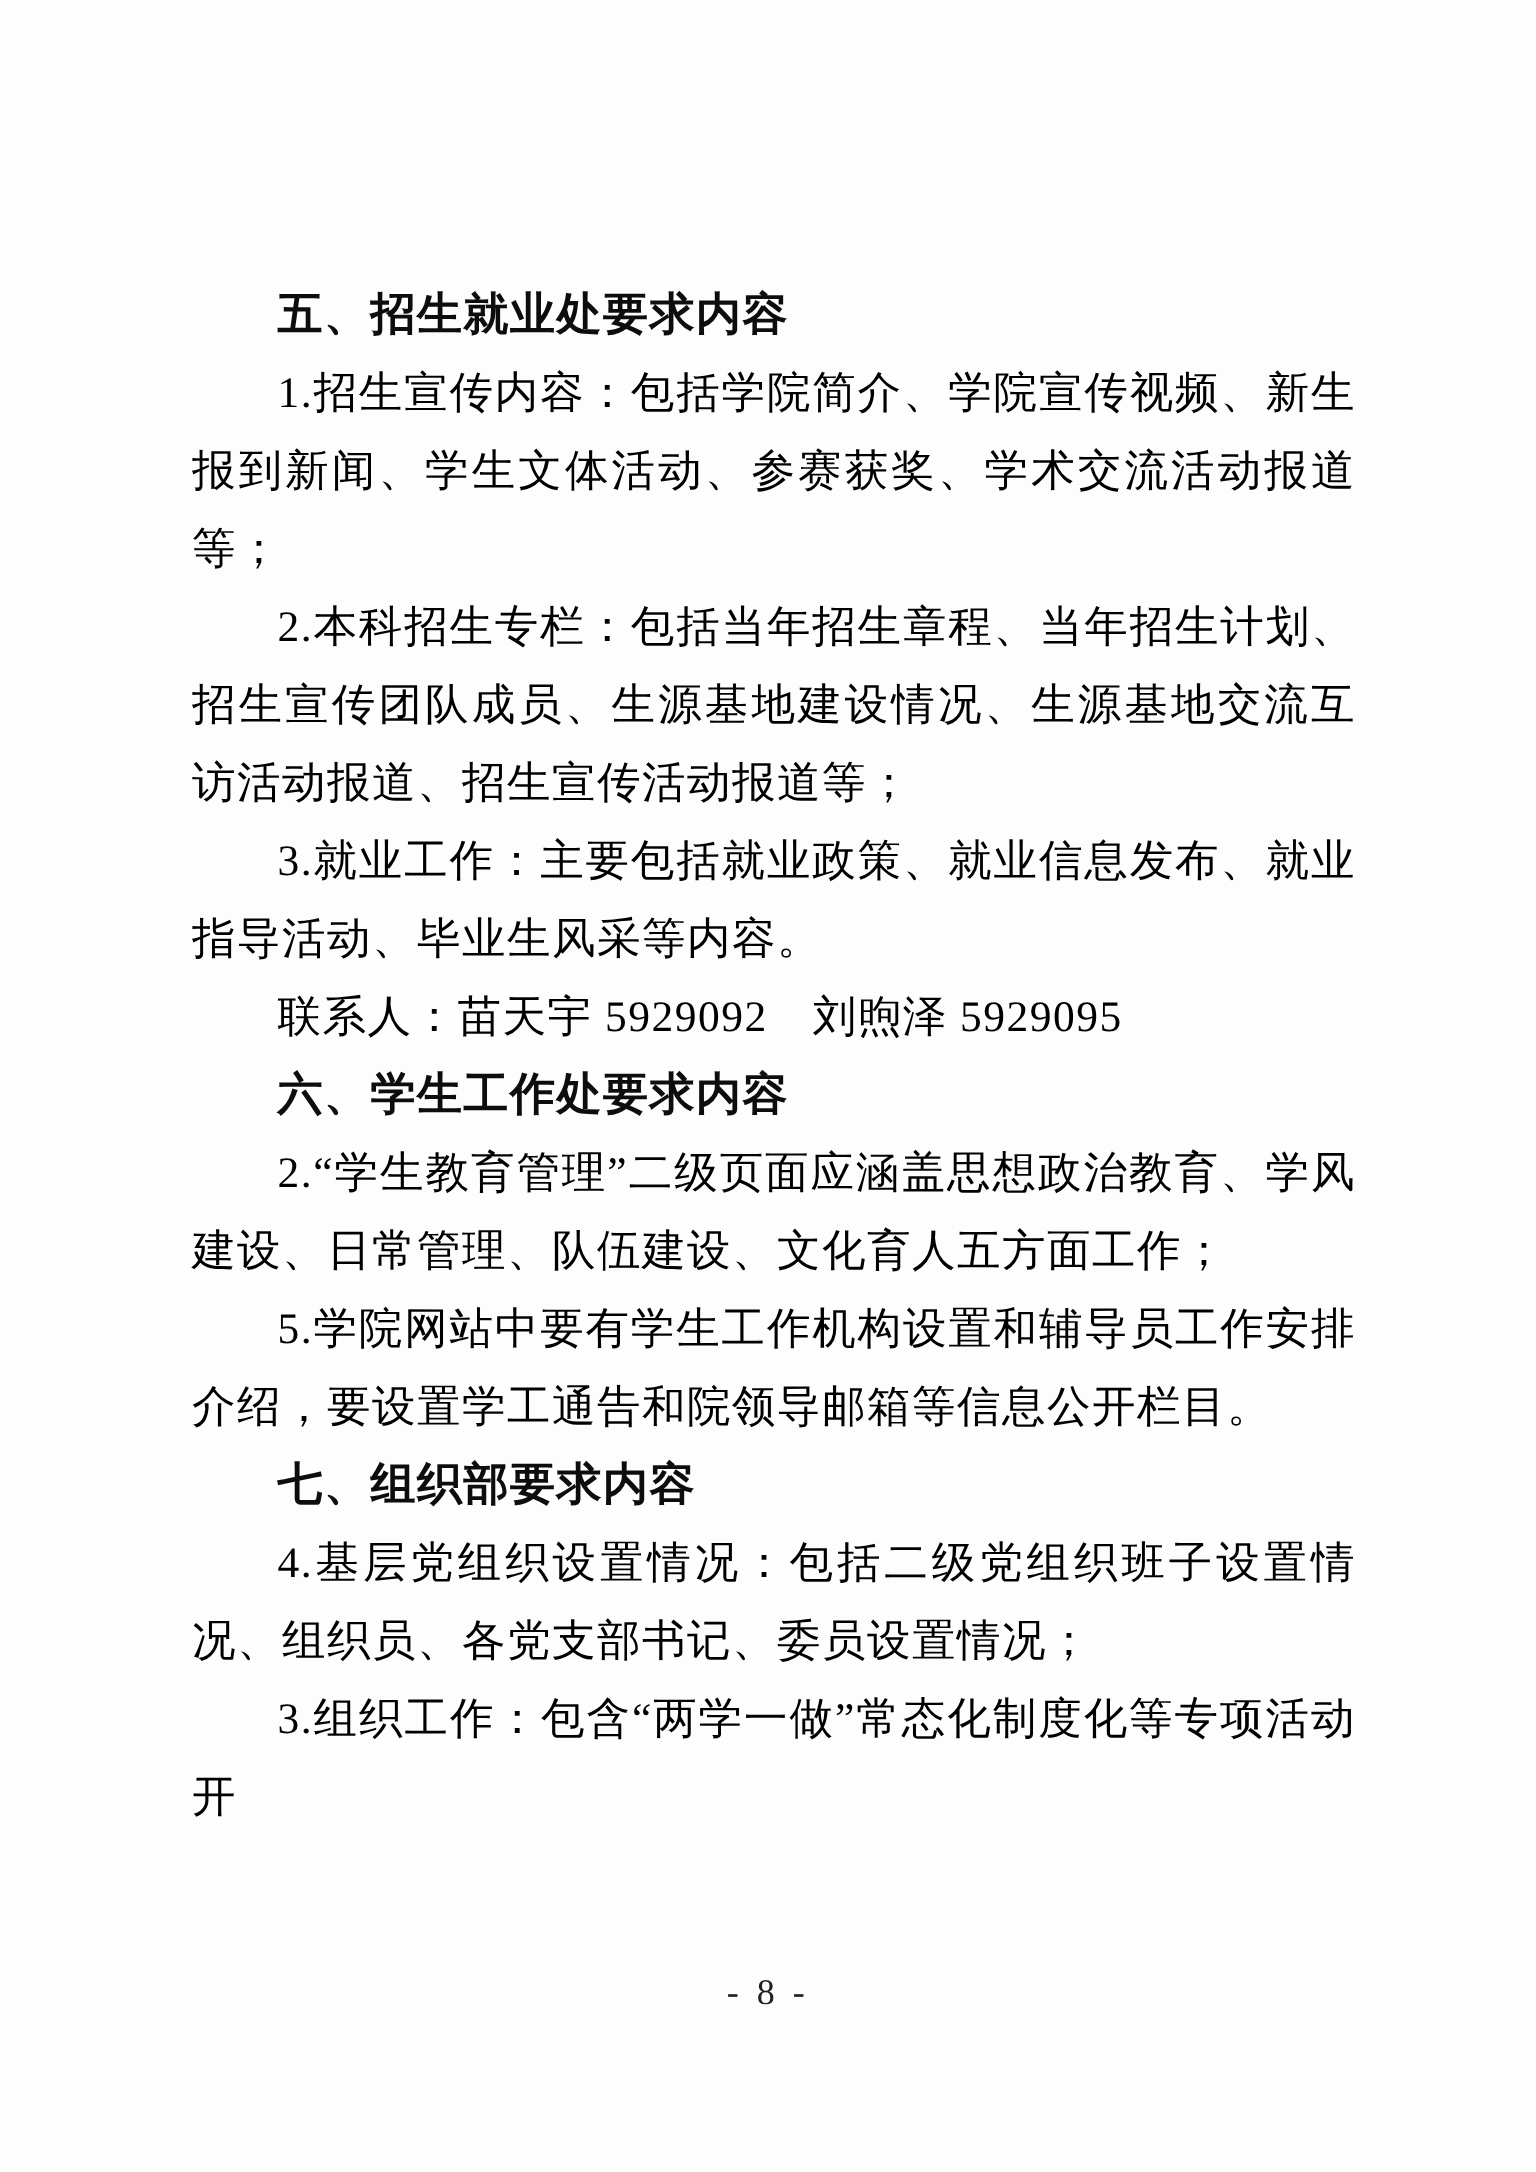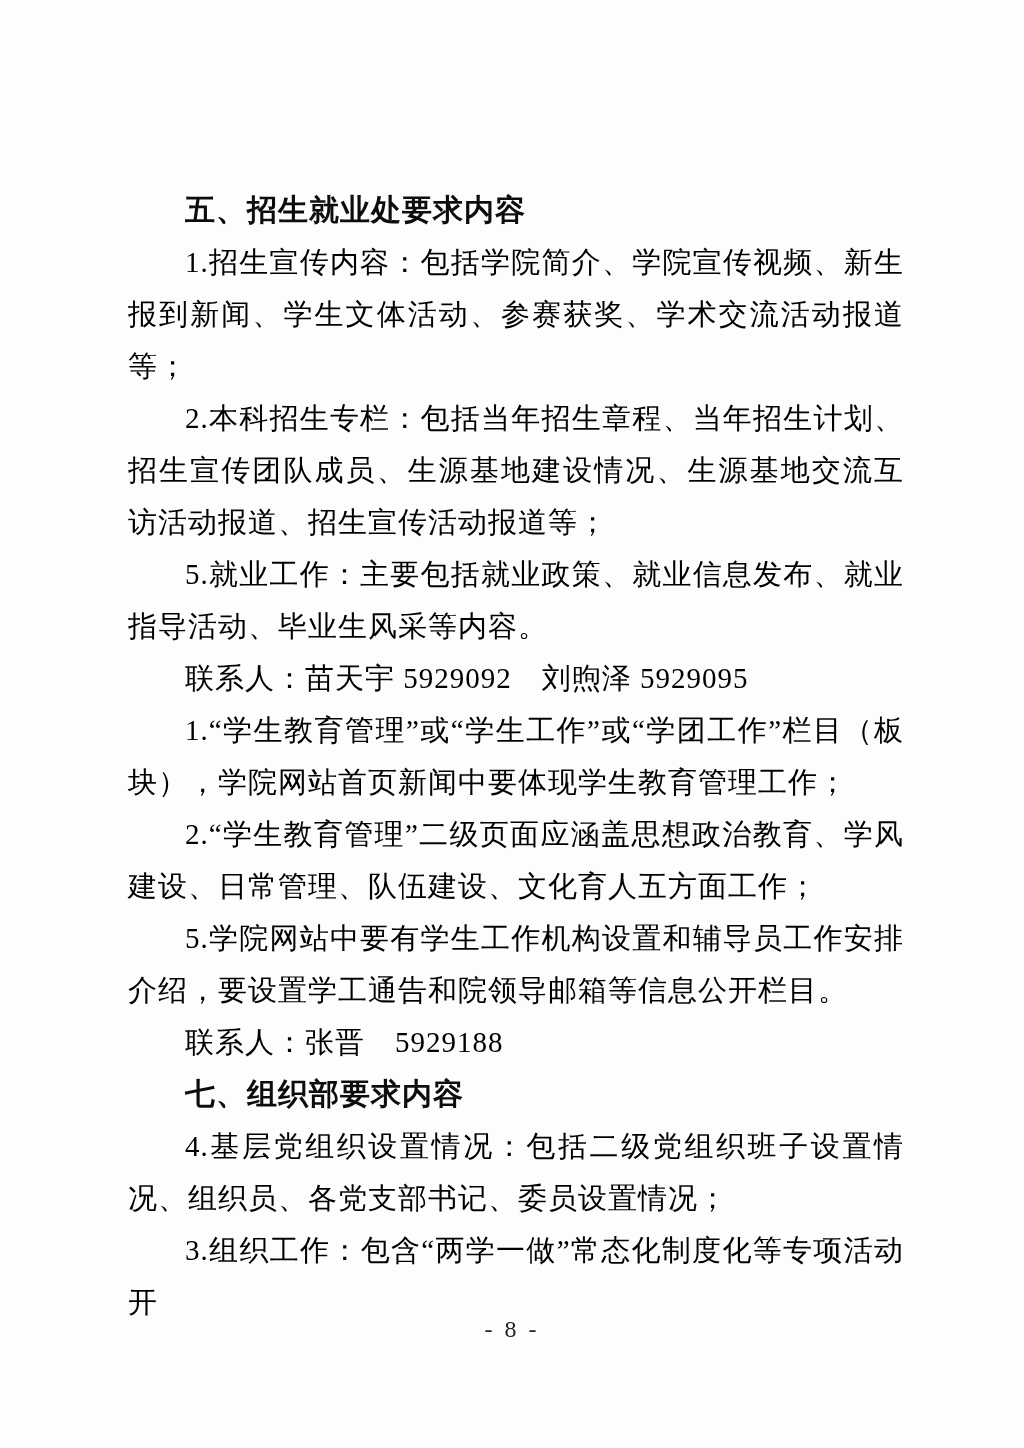--- a/index.html
+++ b/index.html
@@ -59,27 +59,26 @@
 </style>
 </head>
 <body>
 
 <div class="page">
   <div class="content">
 
     <h2 class="section-heading">五、招生就业处要求内容</h2>
     <p class="para">1.招生宣传内容：包括学院简介、学院宣传视频、新生报到新闻、学生文体活动、参赛获奖、学术交流活动报道等；</p>
     <p class="para">2.本科招生专栏：包括当年招生章程、当年招生计划、招生宣传团队成员、生源基地建设情况、生源基地交流互访活动报道、招生宣传活动报道等；</p>
-    <p class="para">5.就业工作：主要包括就业政策、就业信息发布、就业指导活动、毕业生风采等内容。</p>
+    <p class="para">3.就业工作：主要包括就业政策、就业信息发布、就业指导活动、毕业生风采等内容。</p>
     <p class="para contact">联系人：苗天宇 5929092　刘煦泽 5929095</p>
 
-    <p class="para">1.“学生教育管理”或“学生工作”或“学团工作”栏目（板块），学院网站首页新闻中要体现学生教育管理工作；</p>
+    <h2 class="section-heading">六、学生工作处要求内容</h2>
     <p class="para">2.“学生教育管理”二级页面应涵盖思想政治教育、学风建设、日常管理、队伍建设、文化育人五方面工作；</p>
     <p class="para">5.学院网站中要有学生工作机构设置和辅导员工作安排介绍，要设置学工通告和院领导邮箱等信息公开栏目。</p>
-    <p class="para contact">联系人：张晋　5929188</p>
 
     <h2 class="section-heading">七、组织部要求内容</h2>
     <p class="para">4.基层党组织设置情况：包括二级党组织班子设置情况、组织员、各党支部书记、委员设置情况；</p>
     <p class="para">3.组织工作：包含“两学一做”常态化制度化等专项活动开</p>
 
   </div>
 
   <div class="page-footer">
     <span class="page-number">- 8 -</span>
   </div>

